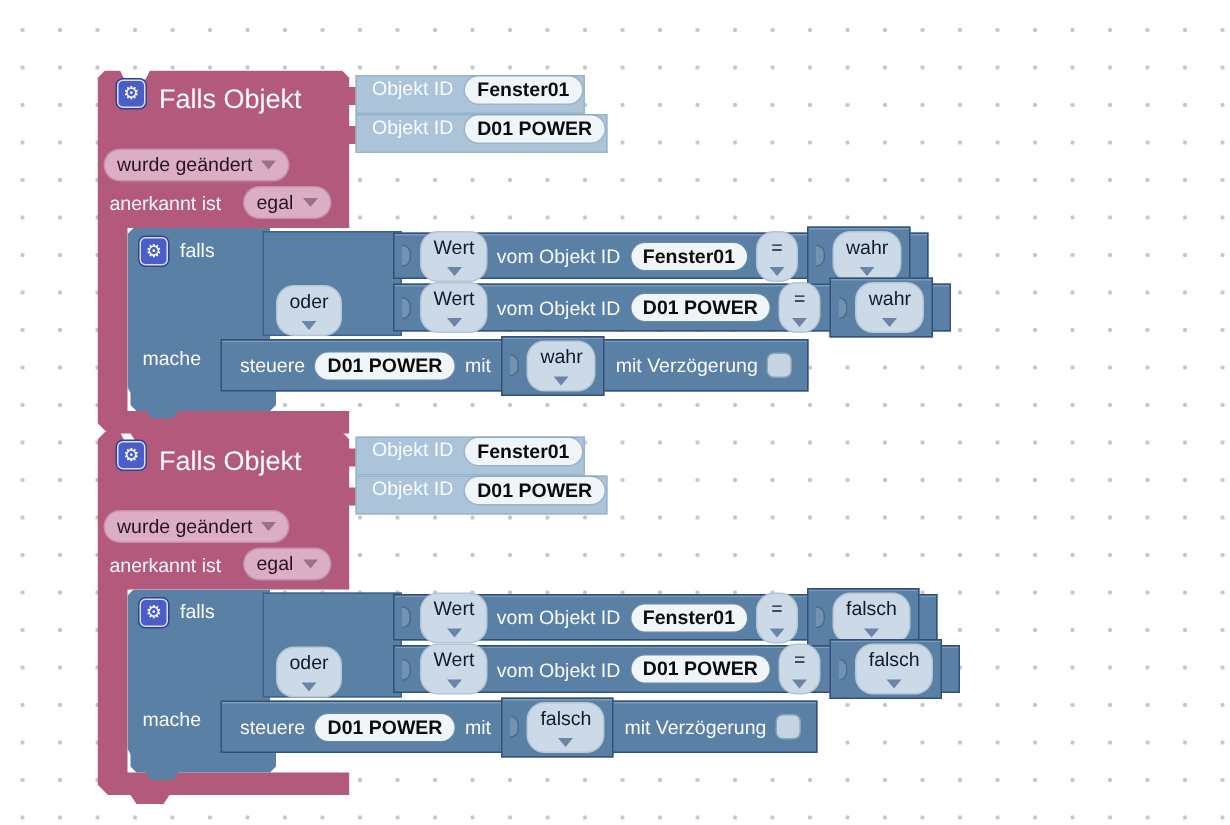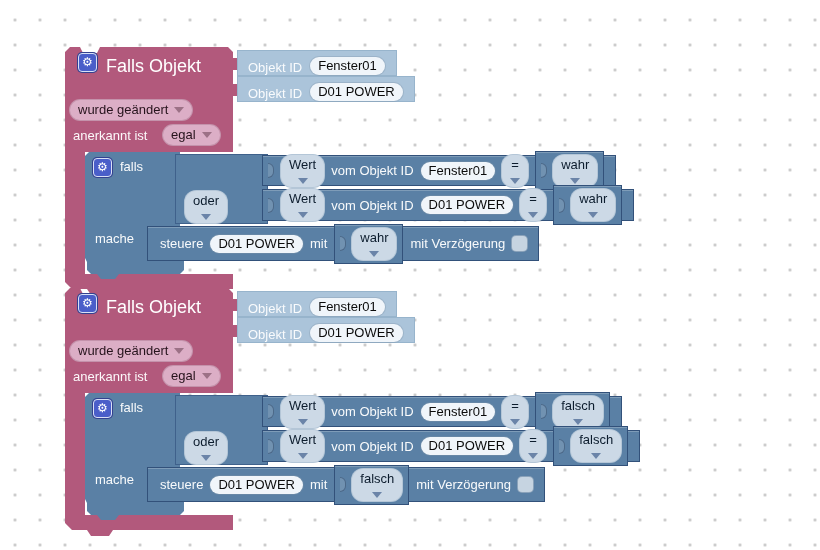--- a/index.html
+++ b/index.html
@@ -29,25 +29,25 @@
   .dd{display:inline-flex;align-items:center;gap:6px;border-radius:11px;padding:2px 8px 3px 8px;
       font-size:13px;white-space:nowrap;cursor:pointer;}
   .dd-pink{background:#dcaec6;color:#26131c;box-shadow:0 0 0 1px #c492ab;}
   .dd-blue{background:#ccd9e6;color:#0c1c2d;box-shadow:0 0 0 1px #b4c6d7;flex-direction:column;}
   .arrow{width:0;height:0;border-left:5px solid transparent;border-right:5px solid transparent;border-top:6px solid #6b84a8;}
   .dd-pink .arrow{border-top-color:#9c7186;}
   .white-label{color:rgba(255,255,255,.96);font-size:13px;white-space:nowrap;}
   .pos{position:absolute;}
   
   .shadow-block{
-    position:absolute;display:flex;align-items:flex-end;gap:8px;height:26px;padding:0 11px 0 10px;
+    position:absolute;display:flex;align-items:flex-start;gap:8px;height:26px;padding:0 1px 0 10px;
     background:#abc4da;border:1px solid #97b4cc;color:rgba(255,255,255,.93);font-size:13px;white-space:nowrap;
   }
   .field{background:#f0f5fa;border-radius:10px;padding:1px 8px 2px 8px;color:#0b0b0b;font-size:13px;
-         font-weight:400;white-space:nowrap;cursor:text;box-shadow:0 0 0 1px rgba(130,150,170,.35);}
+         font-weight:700;white-space:nowrap;cursor:text;box-shadow:0 0 0 1px rgba(130,150,170,.35);}
   
   .falls-shape{
     position:absolute;left:20px;top:105px;width:99px;height:130px;background:#5a80a5;
     clip-path:polygon(0px 4px,4px 0px,95px 0px,95px 106px,99px 106px,99px 118px,95px 122px,
       34px 122px,30px 127px,16px 127px,12px 122px,6px 122px,2px 118px,2px 110px,0px 106px);
     filter:drop-shadow(0 0 1px #35567d);
   }
   .oder-spine{position:absolute;left:110px;top:107px;width:93px;height:70px;background:#5a80a5;
       border:1px solid #3f618b;}
   .vblock{

